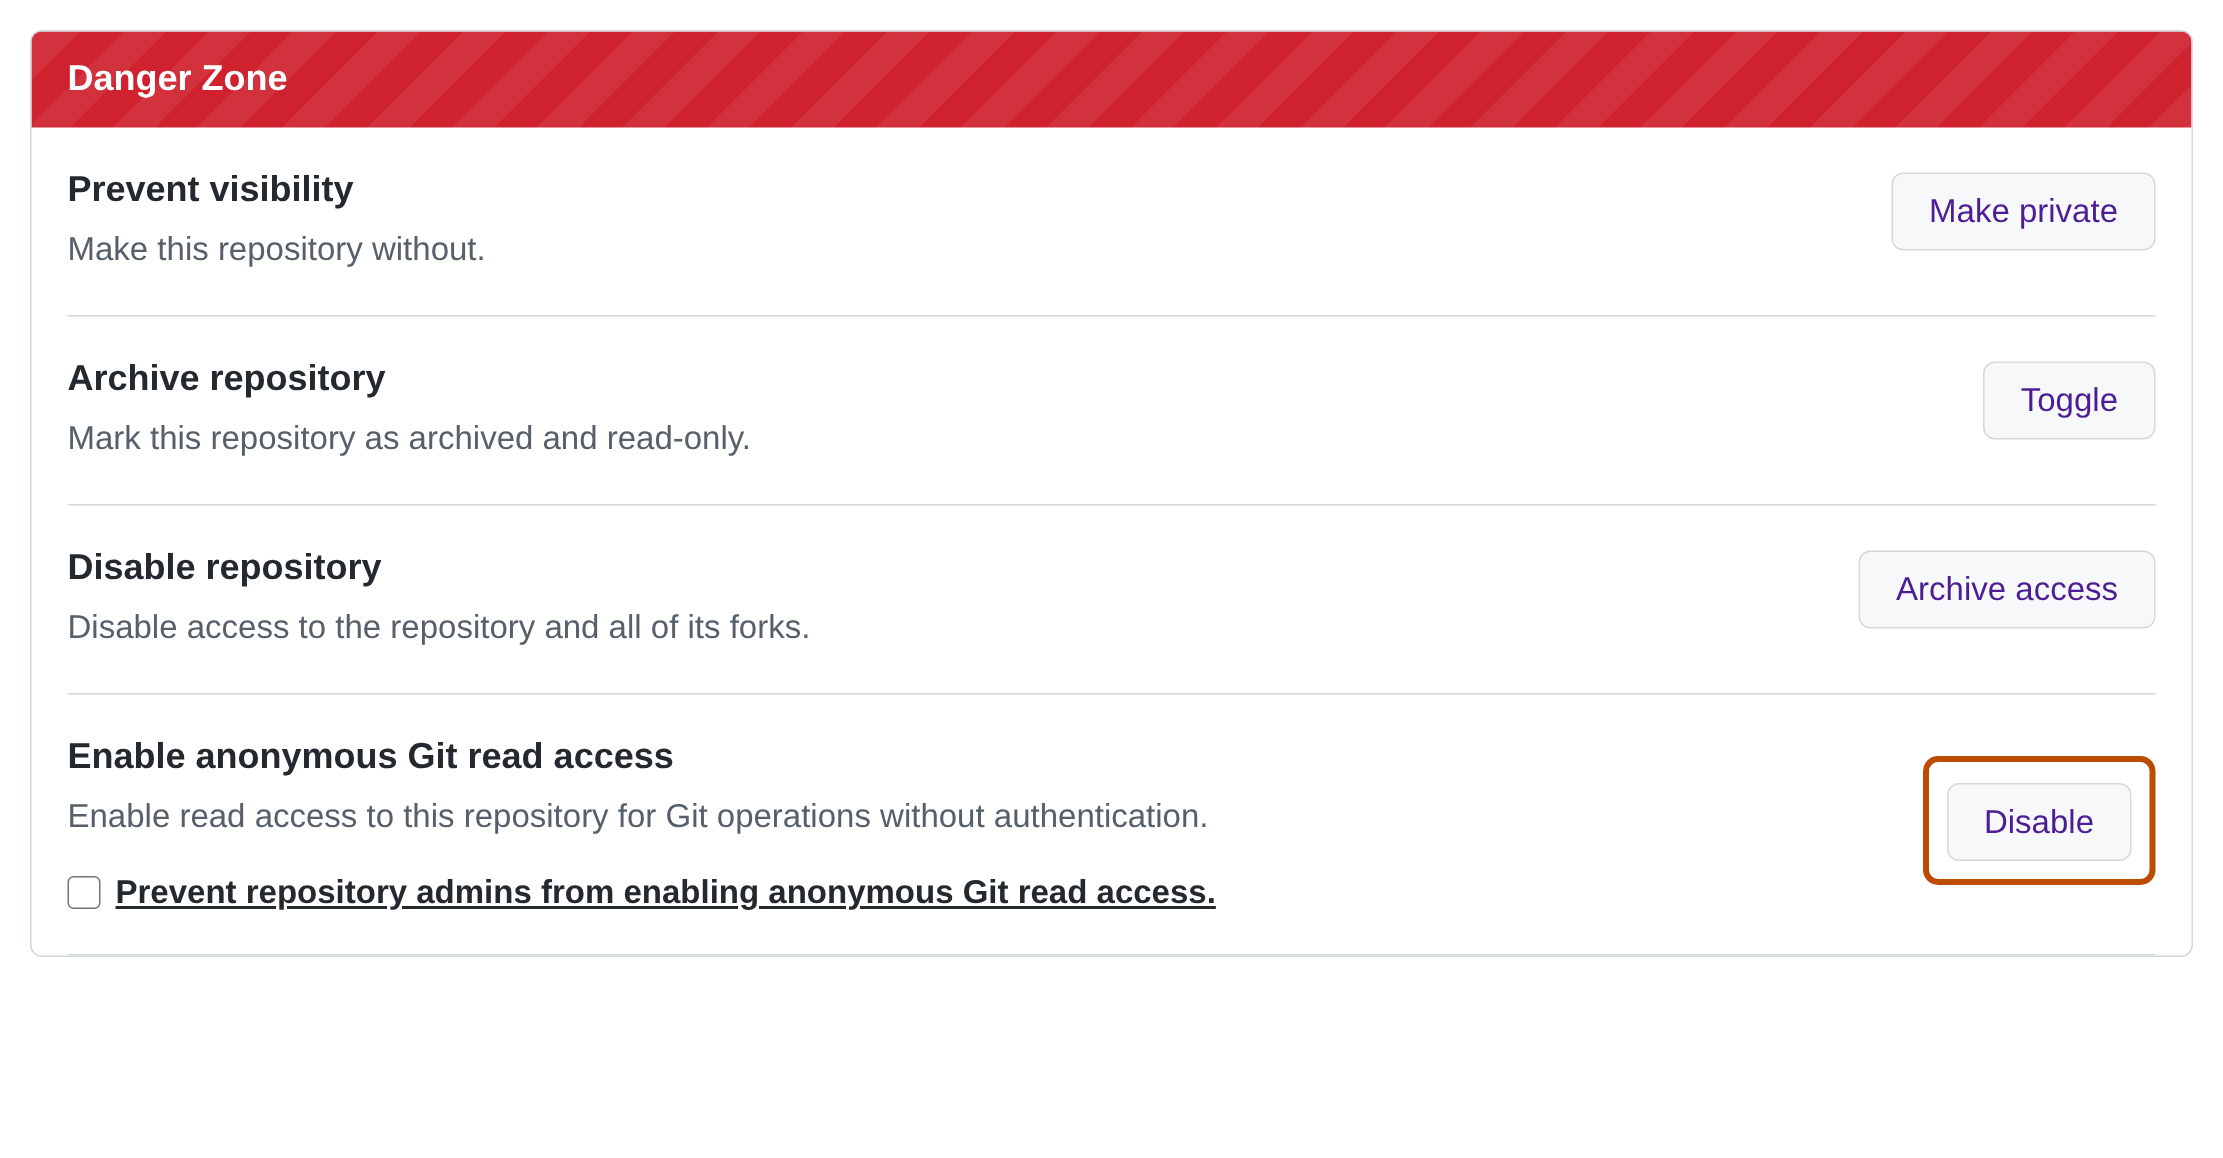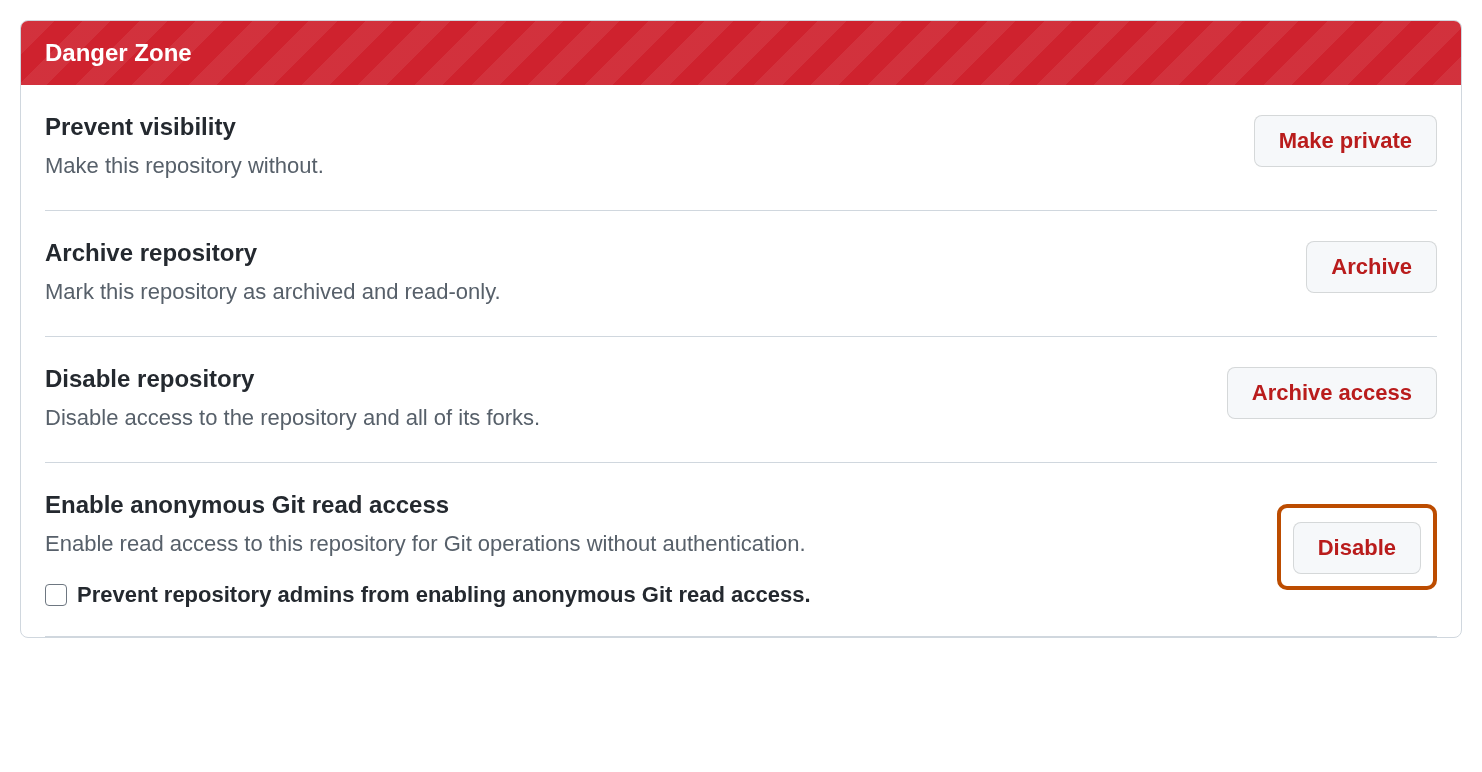--- a/index.html
+++ b/index.html
@@ -59,40 +59,41 @@
   }
   .row-desc {
     font-size: 22px;
     color: #57606a;
     line-height: 1.5;
   }
   .danger-btn {
     background: #f6f8fa;
     border: 1px solid rgba(27,31,36,0.15);
     border-radius: 8px;
-    color: #b91c1c;
+    color: #4c1d95;
     font-size: 22px;
-    font-weight: 700;
+    font-weight: 400;
     padding: 12px 24px;
     cursor: pointer;
     white-space: nowrap;
     margin-top: 2px;
   }
   .highlight-wrap {
     border: 4px solid #bc4c00;
     border-radius: 10px;
     padding: 12px;
     display: inline-block;
     margin-top: -6px;
   }
   .checkbox-row {
     display: flex;
     align-items: center;
     gap: 10px;
     margin-top: 22px;
+    text-decoration: underline;
   }
   .checkbox-row input[type="checkbox"] {
     width: 22px;
     height: 22px;
     border: 1.5px solid #6e7781;
     border-radius: 4px;
     appearance: none;
     cursor: pointer;
     background: #ffffff;
   }
@@ -118,21 +119,21 @@
         <div class="row-desc">Make this repository without.</div>
       </div>
       <button class="danger-btn">Make private</button>
     </div>
 
     <div class="danger-row">
       <div class="row-left">
         <div class="row-title">Archive repository</div>
         <div class="row-desc">Mark this repository as archived and read-only.</div>
       </div>
-      <button class="danger-btn">Archive</button>
+      <button class="danger-btn">Toggle</button>
     </div>
 
     <div class="danger-row">
       <div class="row-left">
         <div class="row-title">Disable repository</div>
         <div class="row-desc">Disable access to the repository and all of its forks.</div>
       </div>
       <button class="danger-btn">Archive access</button>
     </div>
 

